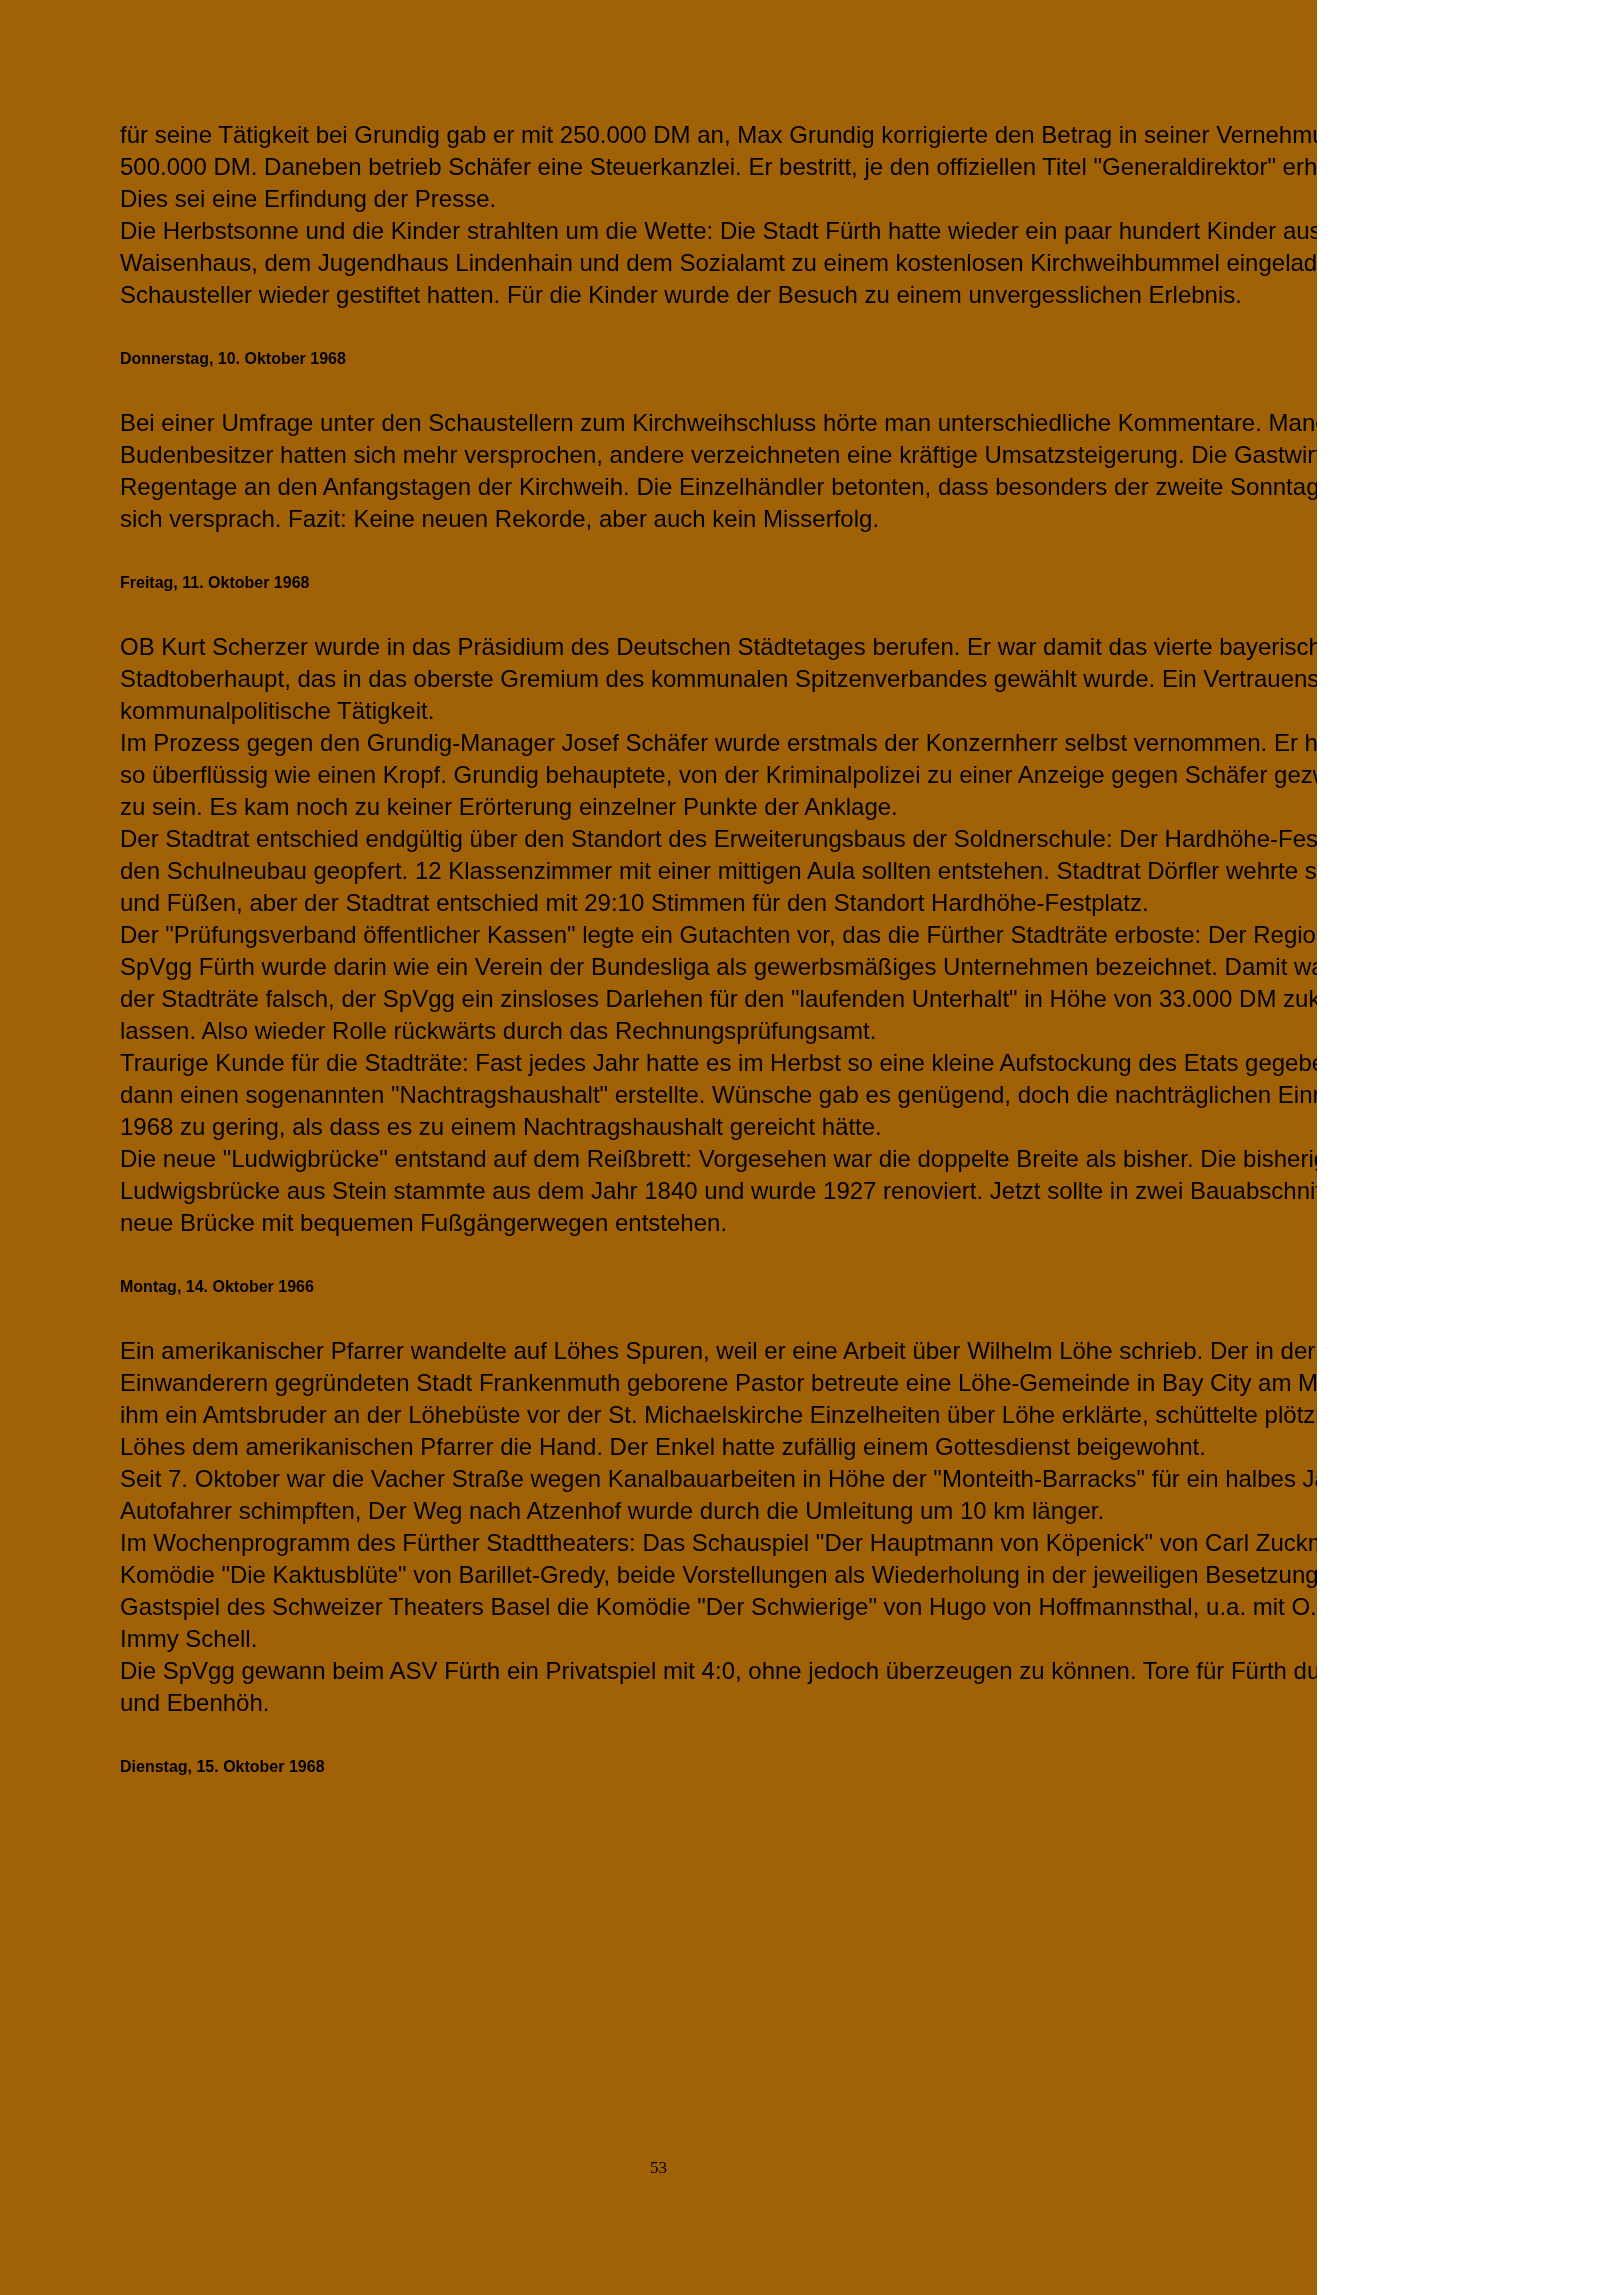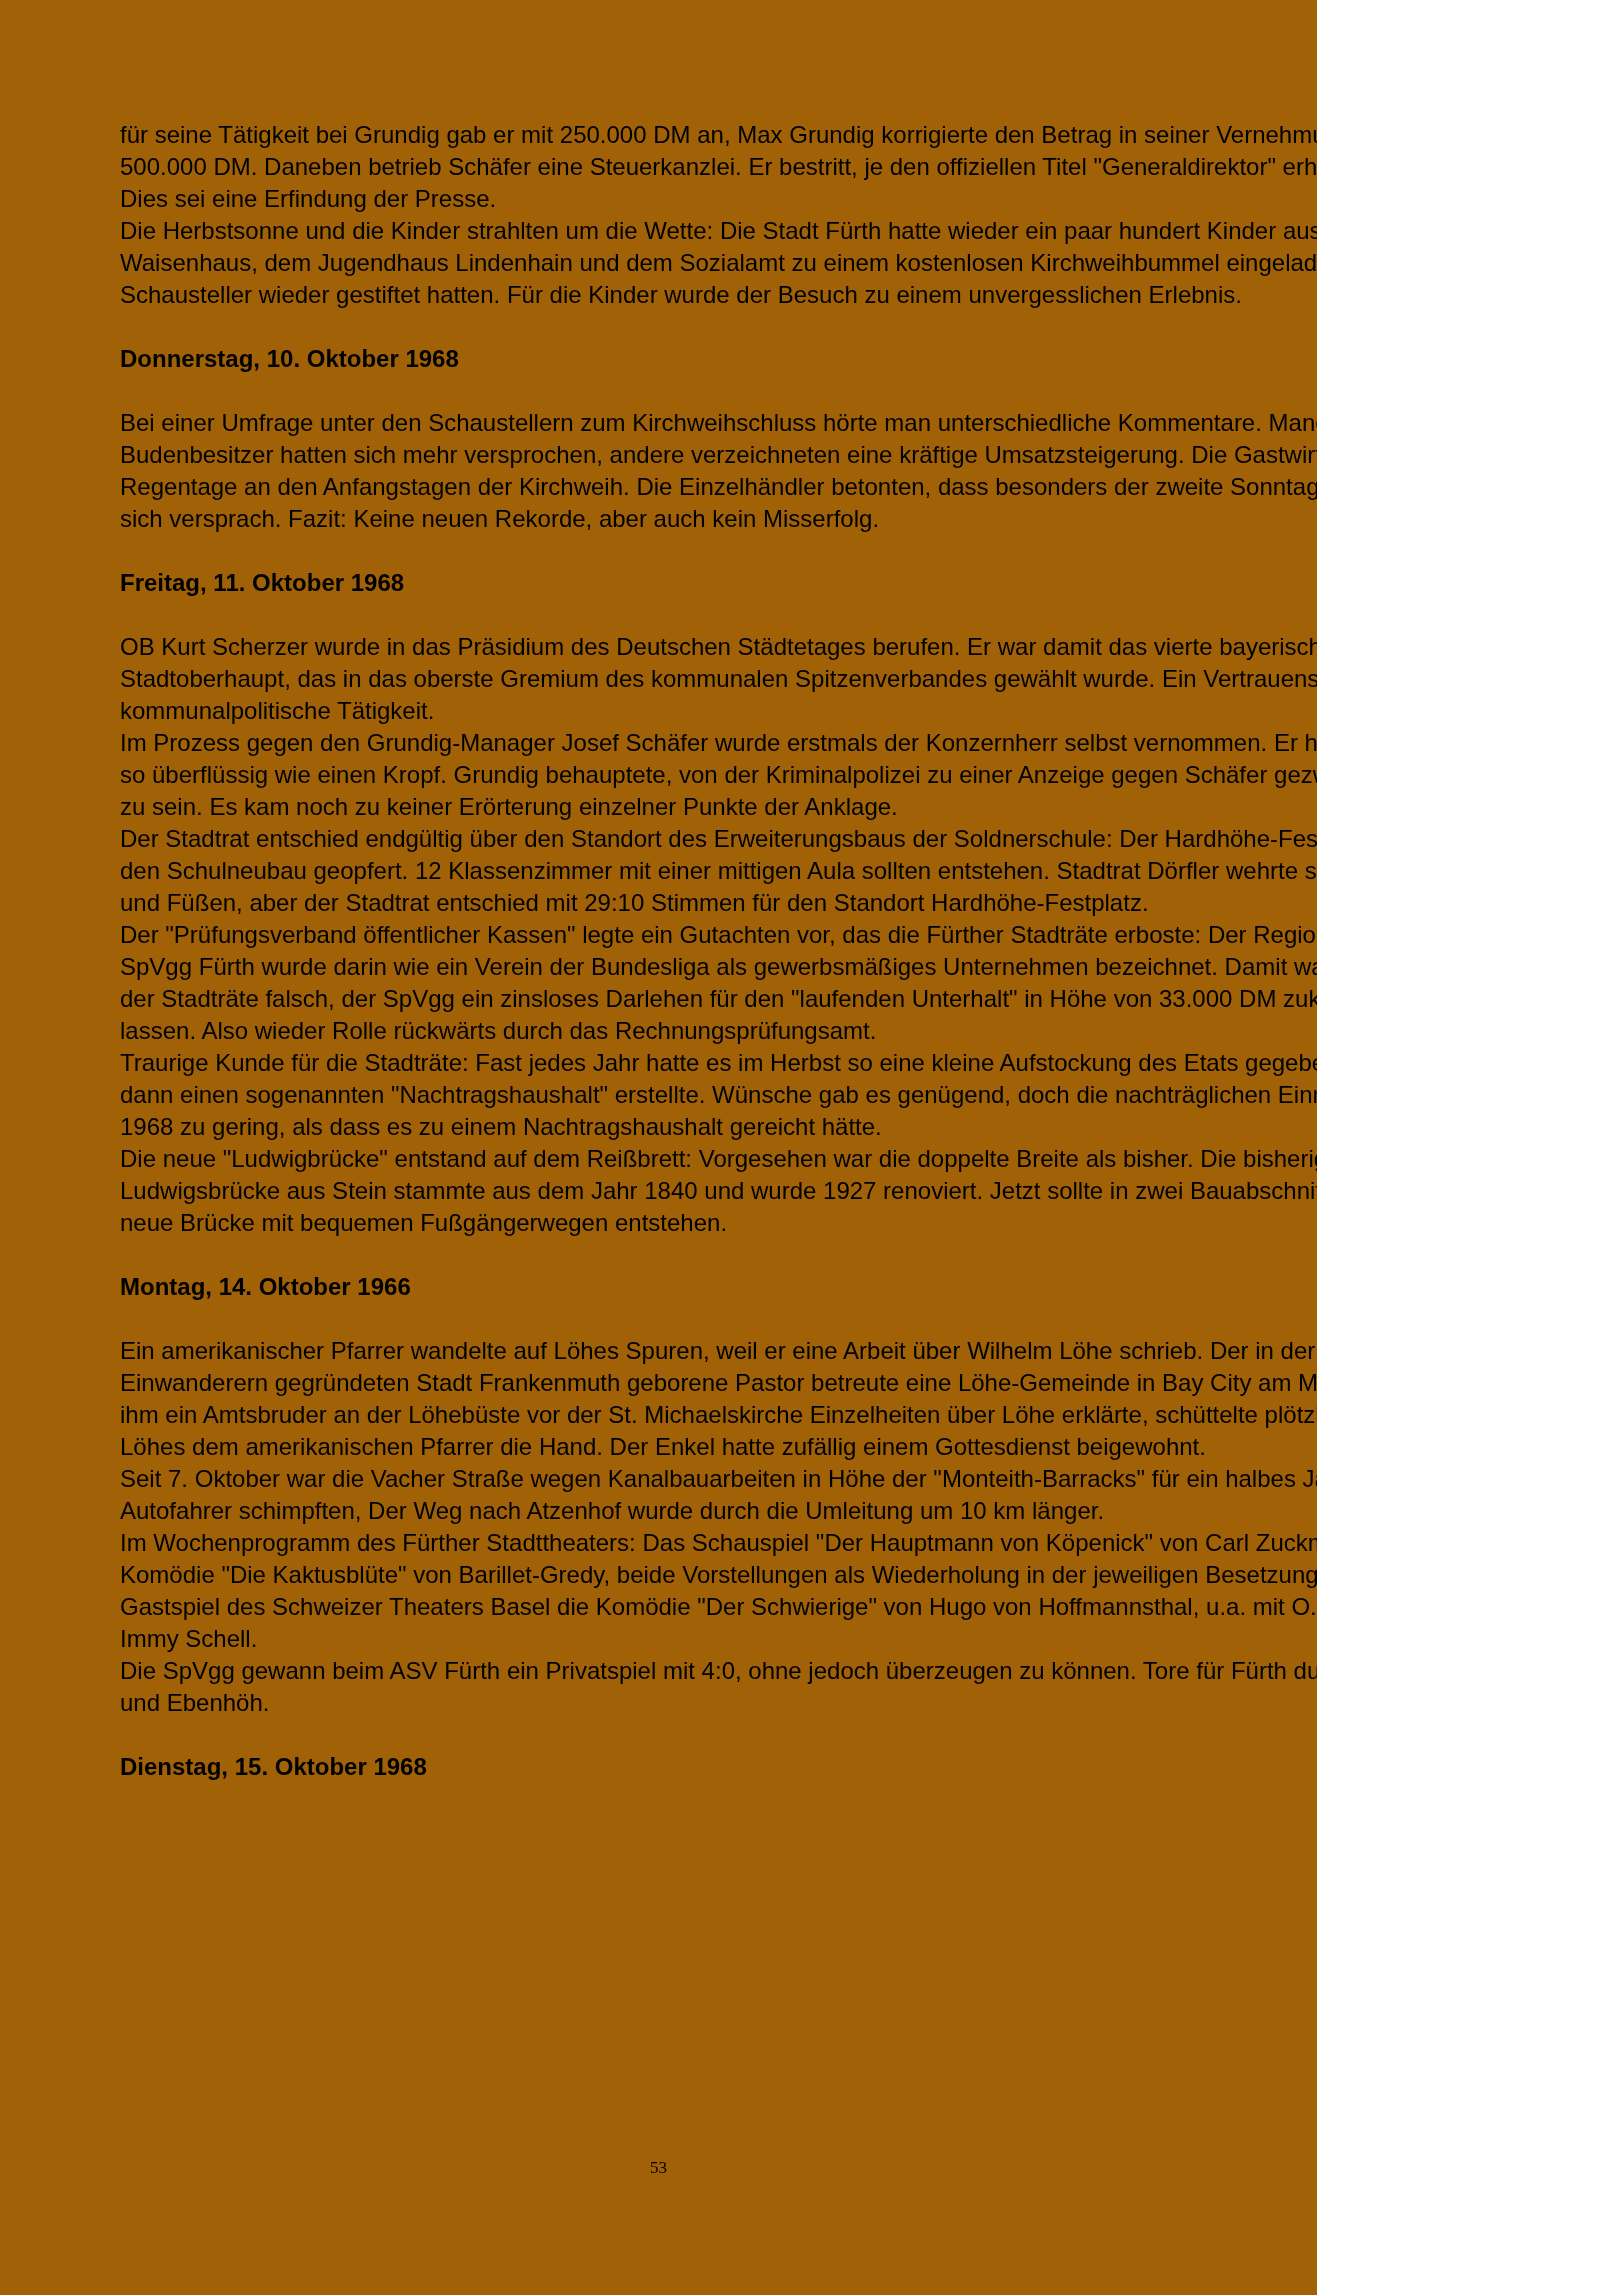--- a/index.html
+++ b/index.html
@@ -25,21 +25,21 @@
     font-size: 24px;
     line-height: 32px;
     text-align: left;
   }
 
   .para {
     margin: 0;
   }
 
   .heading {
-    font-size: 24px;
+    font-size: 16px;
     line-height: 32px;
     font-weight: bold;
     margin-top: 32px;
     margin-bottom: 32px;
   }
 
   .page-number {
     position: absolute;
     bottom: 117px;
     left: 0;

